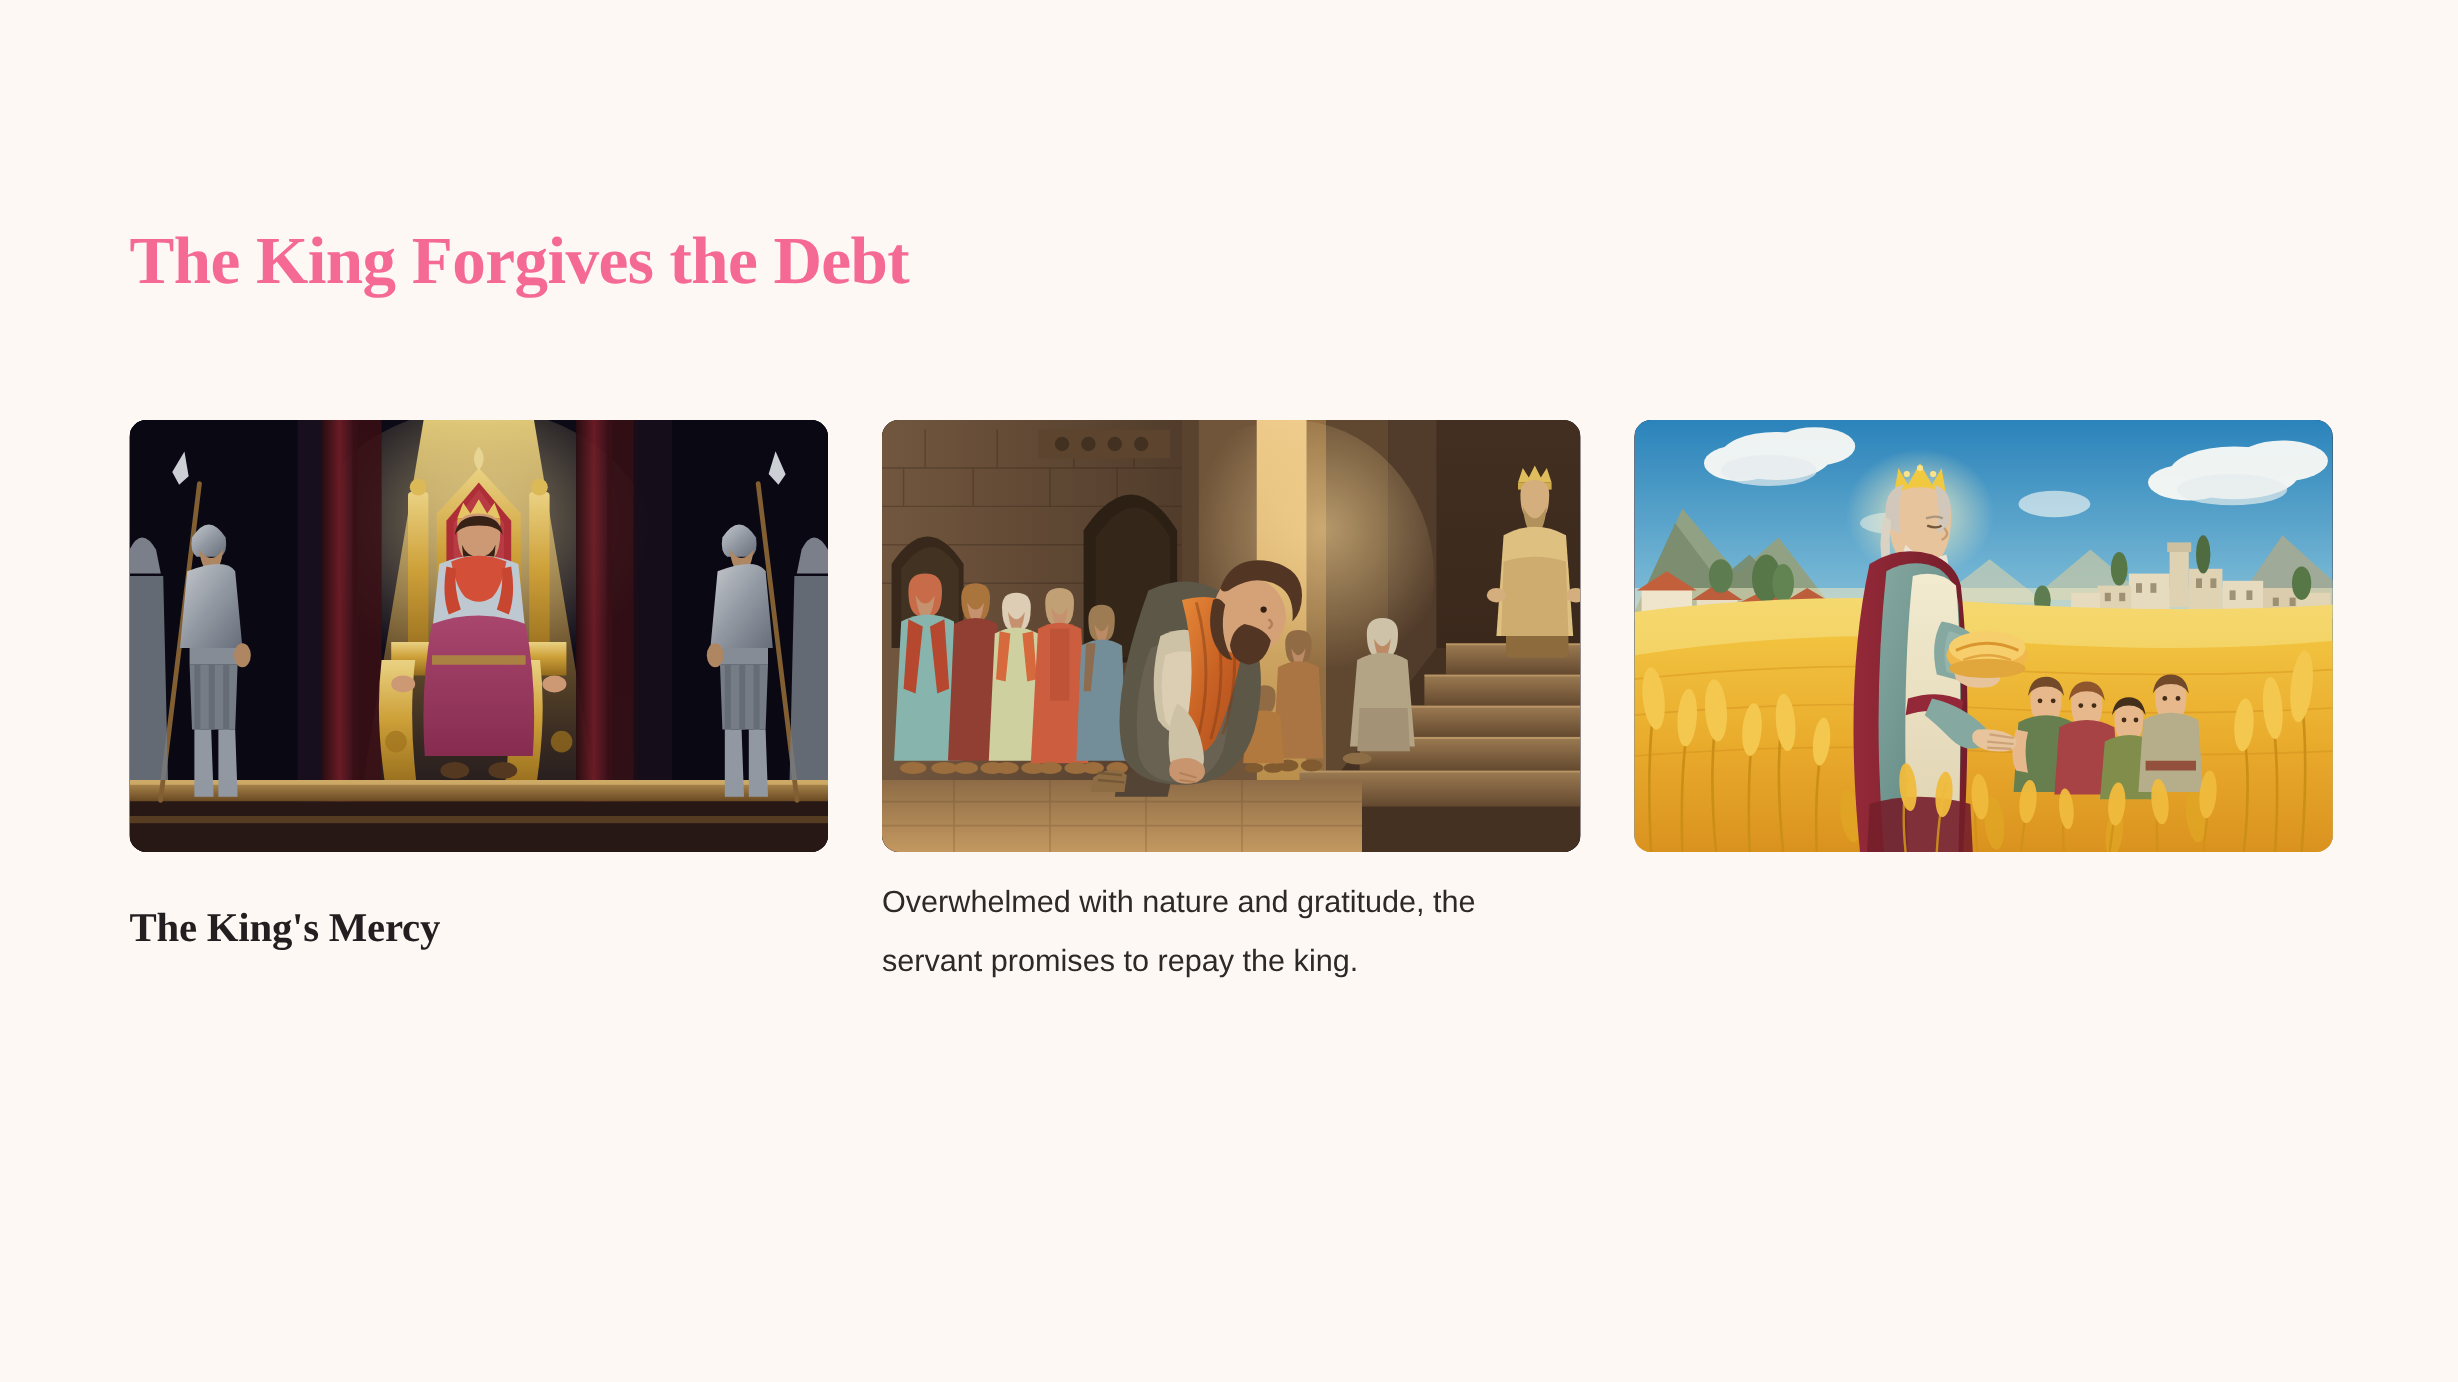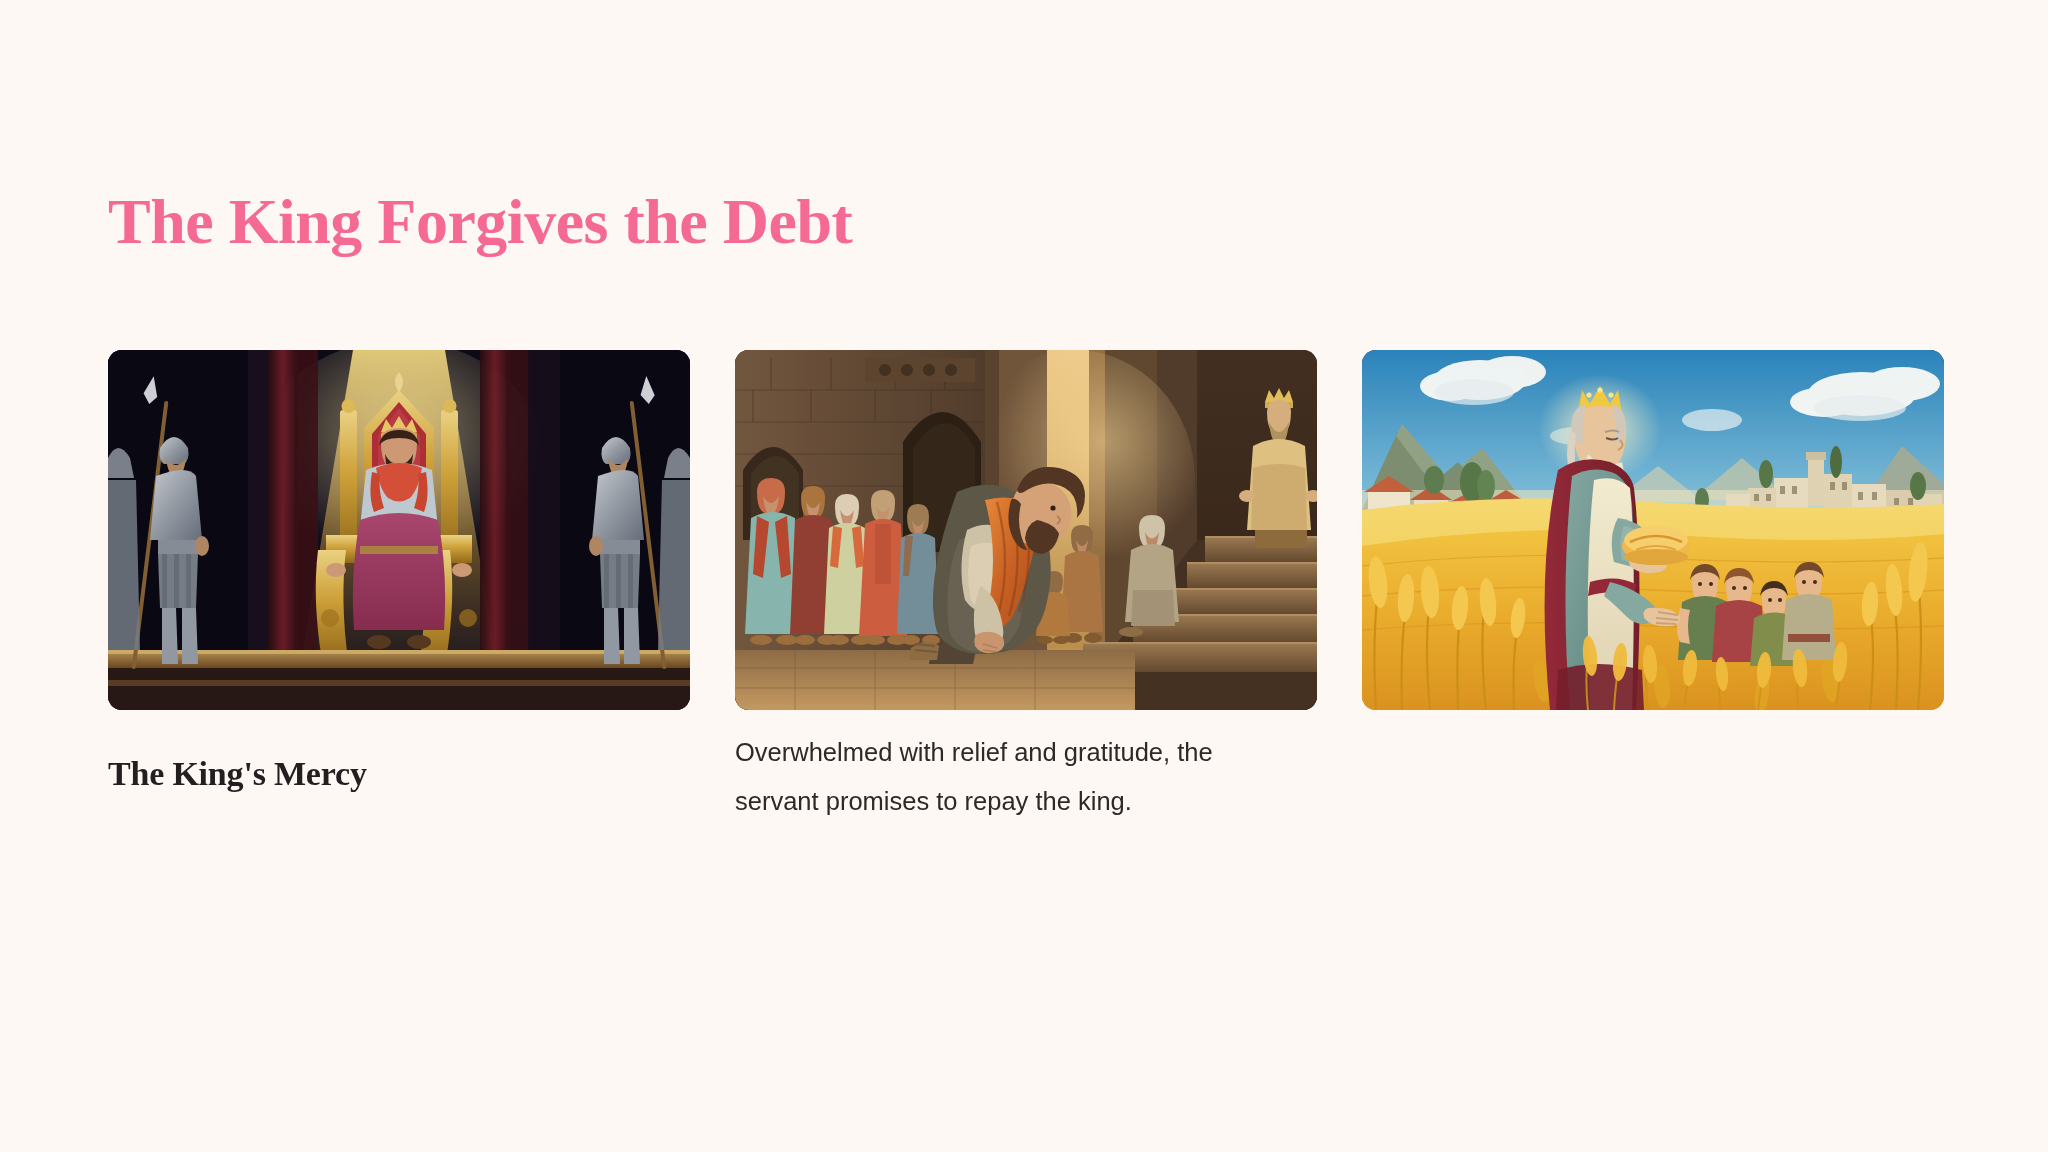--- a/index.html
+++ b/index.html
@@ -22,21 +22,21 @@
   .content {
     position: absolute;
     left: 108px;
     top: 0;
     width: 1836px;
   }
 
   .page-title {
     font-family: "Liberation Serif", serif;
     font-weight: 700;
-    font-size: 64px;
+    font-size: 56px;
     line-height: 1;
     letter-spacing: -0.5px;
     color: #F56A94;
     position: absolute;
     left: 0;
     top: 190px;
     white-space: nowrap;
   }
 
   .cards {
@@ -415,21 +415,21 @@
               <path d="M282 140 q10-28 42-22 q26 6 26 28 q0 14 -8 22 q2-22 -12-30 q-18-10 -38 2 q-8 6-10 0z" fill="#4b3122"></path>
               <path d="M276 150 q-6 22 2 38 q6 12 14 12 q-12-22 -6-46 q-6-8 -10-4z" fill="#4b3122"></path>
               <path d="M302 170 q18 4 22 14 q-4 18 -18 20 q-14-2-16-16 q2-14 12-18z" fill="#4b3122"></path>
               <circle cx="318" cy="158" r="2.6" fill="#2b1a10"></circle>
               <path d="M322 166 q6 4 0 8" stroke="#b07e5c" stroke-width="2" fill="none"></path>
             </g>
 
             <rect width="582" height="360" fill="#d08a3a" opacity="0.06"></rect>
           </svg>
         </div>
-        <div class="card-body">Overwhelmed with relief and gratitude, the servant promises to repay the king.</div>
+        <div class="card-body">Overwhelmed with nature and gratitude, the servant promises to repay the king.</div>
       </div>
 
       <div class="card">
         <div class="card-image">
           <svg viewBox="0 0 582 360" xmlns="http://www.w3.org/2000/svg" role="img">
             <defs>
               <linearGradient id="t3sky" x1="0" y1="0" x2="0" y2="1">
                 <stop offset="0" stop-color="#1f7fc0"></stop>
                 <stop offset="0.45" stop-color="#7fc0e0"></stop>
                 <stop offset="0.8" stop-color="#e8e3c4"></stop>

